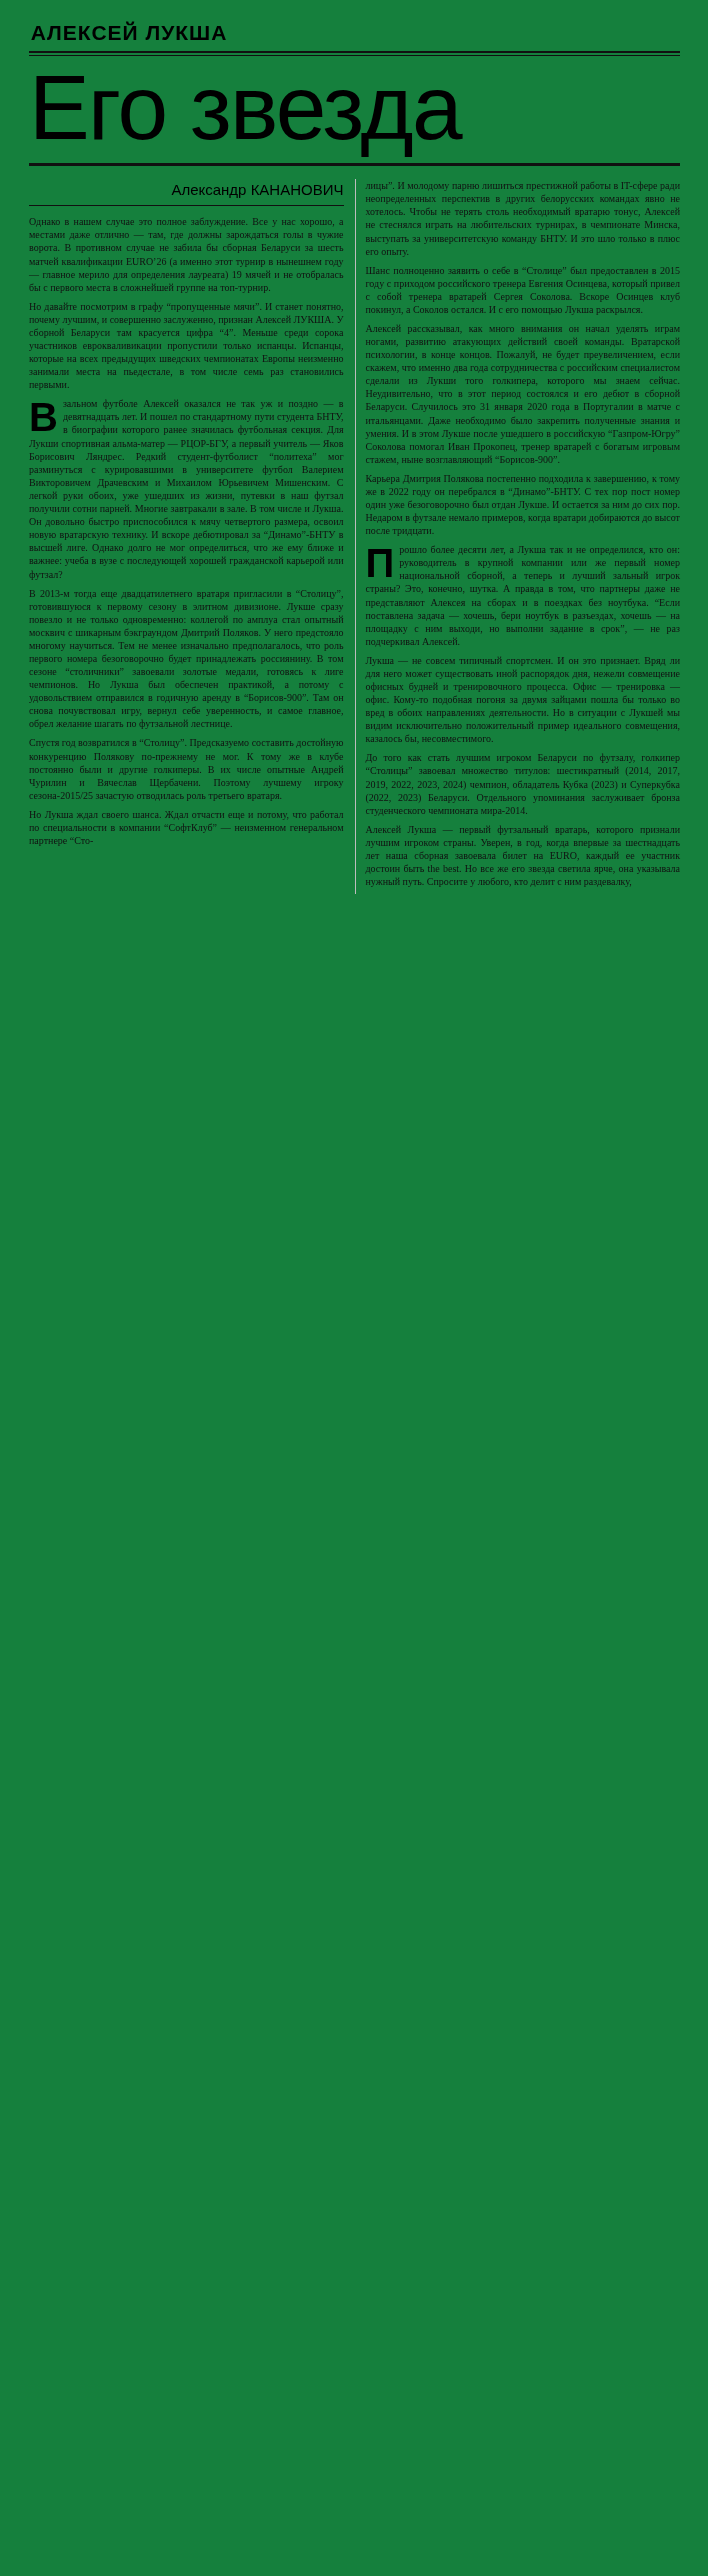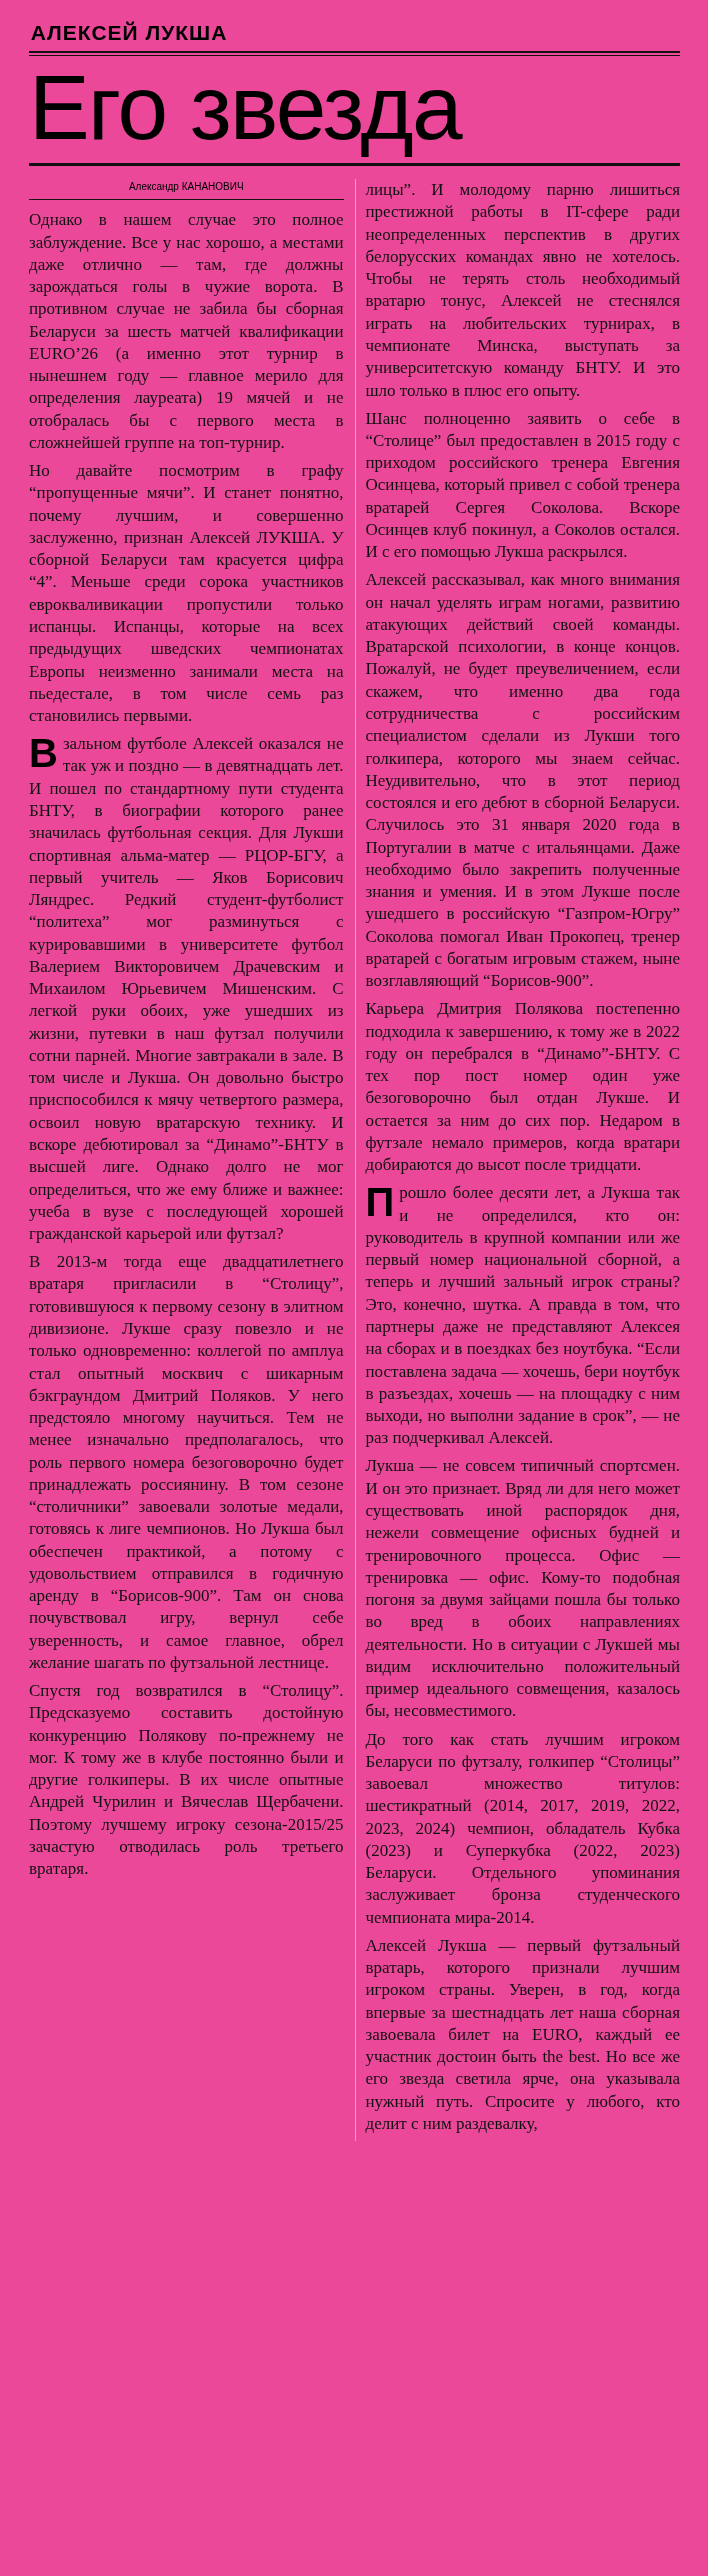--- a/index.html
+++ b/index.html
@@ -13,21 +13,21 @@
     font-family: "Liberation Serif", serif;
     color: #111111;
     overflow: hidden;
   }
   .page {
     position: relative;
     width: 709px;
     height: 2576px;
     box-sizing: border-box;
     padding: 22px 29px 17px 29px;
-    background: #ec4899;
+    background: #15803d;
   }
   .kicker {
     font-family: "Liberation Sans", sans-serif;
     font-weight: bold;
     font-size: 21px;
     letter-spacing: 1px;
     color: #000;
     line-height: 1;
     margin: 0 0 7.6px 1.7px;
   }
@@ -67,33 +67,33 @@
   .col-divider {
     position: absolute;
     top: 0;
     bottom: 0;
     left: 326px;
     width: 0.8px;
     background: #bdbdbd;
   }
   .byline {
     font-family: "Liberation Sans", sans-serif;
-    font-size: 10px;
-    text-align: center;
+    font-size: 15px;
+    text-align: right;
     margin: 1.7px 0 6.7px 0;
     color: #000;
   }
   .byline-rule {
     height: 0.8px;
     background: #111;
     width: 100%;
     margin: 0 0 10px 0;
   }
   p {
-    font-size: 17px;
+    font-size: 10px;
     line-height: 1.31;
     text-align: justify;
     margin: 0 0 5.9px 0;
     hyphens: auto;
     -webkit-hyphens: auto;
   }
   p.first {
     margin-top: 0;
   }
   .dropcap::first-letter {
@@ -122,20 +122,21 @@
     <div class="col-divider"></div>
 
     <div class="col">
       <div class="byline">Александр КАНАНОВИЧ</div>
       <div class="byline-rule"></div>
       <p>Однако в нашем случае это полное заблуждение. Все у нас хорошо, а местами даже отлично — там, где должны зарождаться голы в чужие ворота. В противном случае не забила бы сборная Беларуси за шесть матчей квалификации EURO’26 (а именно этот турнир в нынешнем году — главное мерило для определения лауреата) 19 мячей и не отобралась бы с первого места в сложнейшей группе на топ-турнир.</p>
       <p>Но давайте посмотрим в графу “пропущенные мячи”. И станет понятно, почему лучшим, и совершенно заслуженно, признан Алексей ЛУКША. У сборной Беларуси там красуется цифра “4”. Меньше среди сорока участников еврокваливикации пропустили только испанцы. Испанцы, которые на всех предыдущих шведских чемпионатах Европы неизменно занимали места на пьедестале, в том числе семь раз становились первыми.</p>
       <p class="dropcap">В зальном футболе Алексей оказался не так уж и поздно — в девятнадцать лет. И пошел по стандартному пути студента БНТУ, в биографии которого ранее значилась футбольная секция. Для Лукши спортивная альма-матер — РЦОР-БГУ, а первый учитель — Яков Борисович Ляндрес. Редкий студент-футболист “политеха” мог разминуться с курировавшими в университете футбол Валерием Викторовичем Драчевским и Михаилом Юрьевичем Мишенским. С легкой руки обоих, уже ушедших из жизни, путевки в наш футзал получили сотни парней. Многие завтракали в зале. В том числе и Лукша. Он довольно быстро приспособился к мячу четвертого размера, освоил новую вратарскую технику. И вскоре дебютировал за “Динамо”-БНТУ в высшей лиге. Однако долго не мог определиться, что же ему ближе и важнее: учеба в вузе с последующей хорошей гражданской карьерой или футзал?</p>
       <p>В 2013-м тогда еще двадцатилетнего вратаря пригласили в “Столицу”, готовившуюся к первому сезону в элитном дивизионе. Лукше сразу повезло и не только одновременно: коллегой по амплуа стал опытный москвич с шикарным бэкграундом Дмитрий Поляков. У него предстояло многому научиться. Тем не менее изначально предполагалось, что роль первого номера безоговорочно будет принадлежать россиянину. В том сезоне “столичники” завоевали золотые медали, готовясь к лиге чемпионов. Но Лукша был обеспечен практикой, а потому с удовольствием отправился в годичную аренду в “Борисов-900”. Там он снова почувствовал игру, вернул себе уверенность, и самое главное, обрел желание шагать по футзальной лестнице.</p>
       <p>Спустя год возвратился в “Столицу”. Предсказуемо составить достойную конкуренцию Полякову по-прежнему не мог. К тому же в клубе постоянно были и другие голкиперы. В их числе опытные Андрей Чурилин и Вячеслав Щербачени. Поэтому лучшему игроку сезона-2015/25 зачастую отводилась роль третьего вратаря.</p>
+      <p>Но Лукша ждал своего шанса. Ждал отчасти еще и потому, что работал по специальности в компании “СофтКлуб” — неизменном генеральном партнере “Сто-</p>
     </div>
 
     <div class="col">
       <p class="first">лицы”. И молодому парню лишиться престижной работы в IT-сфере ради неопределенных перспектив в других белорусских командах явно не хотелось. Чтобы не терять столь необходимый вратарю тонус, Алексей не стеснялся играть на любительских турнирах, в чемпионате Минска, выступать за университетскую команду БНТУ. И это шло только в плюс его опыту.</p>
       <p>Шанс полноценно заявить о себе в “Столице” был предоставлен в 2015 году с приходом российского тренера Евгения Осинцева, который привел с собой тренера вратарей Сергея Соколова. Вскоре Осинцев клуб покинул, а Соколов остался. И с его помощью Лукша раскрылся.</p>
       <p>Алексей рассказывал, как много внимания он начал уделять играм ногами, развитию атакующих действий своей команды. Вратарской психологии, в конце концов. Пожалуй, не будет преувеличением, если скажем, что именно два года сотрудничества с российским специалистом сделали из Лукши того голкипера, которого мы знаем сейчас. Неудивительно, что в этот период состоялся и его дебют в сборной Беларуси. Случилось это 31 января 2020 года в Португалии в матче с итальянцами. Даже необходимо было закрепить полученные знания и умения. И в этом Лукше после ушедшего в российскую “Газпром-Югру” Соколова помогал Иван Прокопец, тренер вратарей с богатым игровым стажем, ныне возглавляющий “Борисов-900”.</p>
       <p>Карьера Дмитрия Полякова постепенно подходила к завершению, к тому же в 2022 году он перебрался в “Динамо”-БНТУ. С тех пор пост номер один уже безоговорочно был отдан Лукше. И остается за ним до сих пор. Недаром в футзале немало примеров, когда вратари добираются до высот после тридцати.</p>
       <p class="dropcap">Прошло более десяти лет, а Лукша так и не определился, кто он: руководитель в крупной компании или же первый номер национальной сборной, а теперь и лучший зальный игрок страны? Это, конечно, шутка. А правда в том, что партнеры даже не представляют Алексея на сборах и в поездках без ноутбука. “Если поставлена задача — хочешь, бери ноутбук в разъездах, хочешь — на площадку с ним выходи, но выполни задание в срок”, — не раз подчеркивал Алексей.</p>
       <p>Лукша — не совсем типичный спортсмен. И он это признает. Вряд ли для него может существовать иной распорядок дня, нежели совмещение офисных будней и тренировочного процесса. Офис — тренировка — офис. Кому-то подобная погоня за двумя зайцами пошла бы только во вред в обоих направлениях деятельности. Но в ситуации с Лукшей мы видим исключительно положительный пример идеального совмещения, казалось бы, несовместимого.</p>
       <p>До того как стать лучшим игроком Беларуси по футзалу, голкипер “Столицы” завоевал множество титулов: шестикратный (2014, 2017, 2019, 2022, 2023, 2024) чемпион, обладатель Кубка (2023) и Суперкубка (2022, 2023) Беларуси. Отдельного упоминания заслуживает бронза студенческого чемпионата мира-2014.</p>

